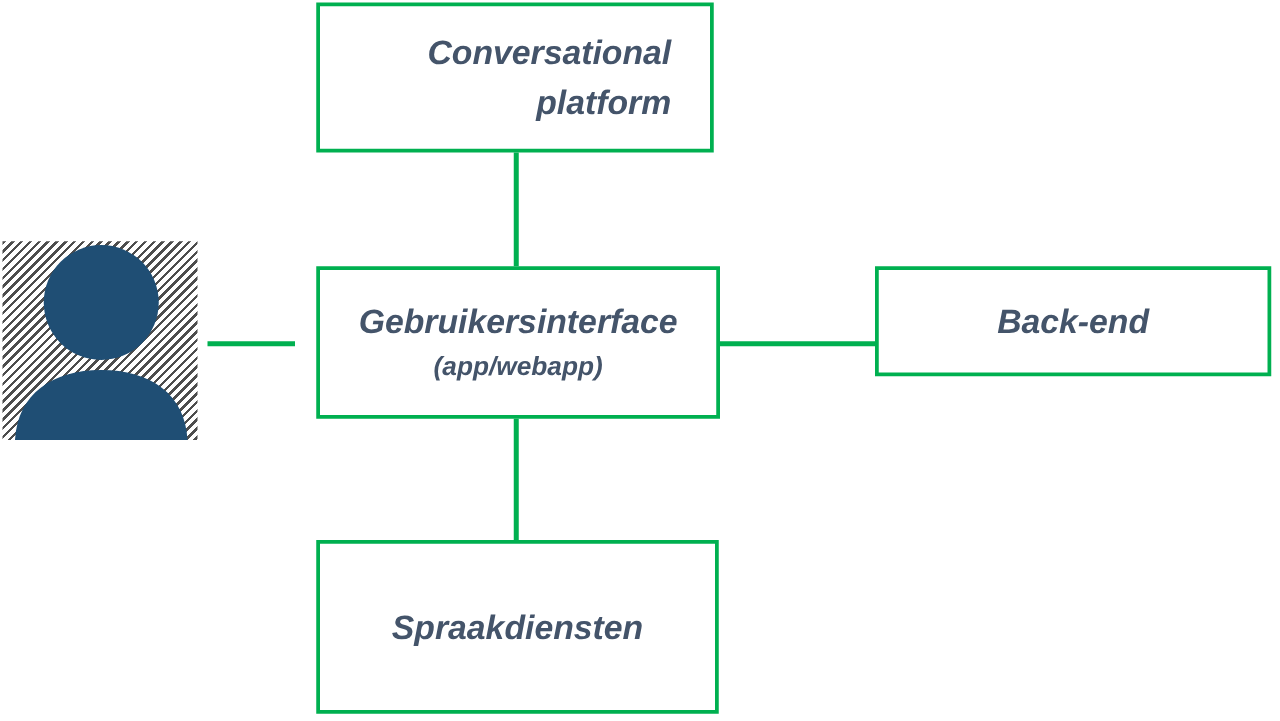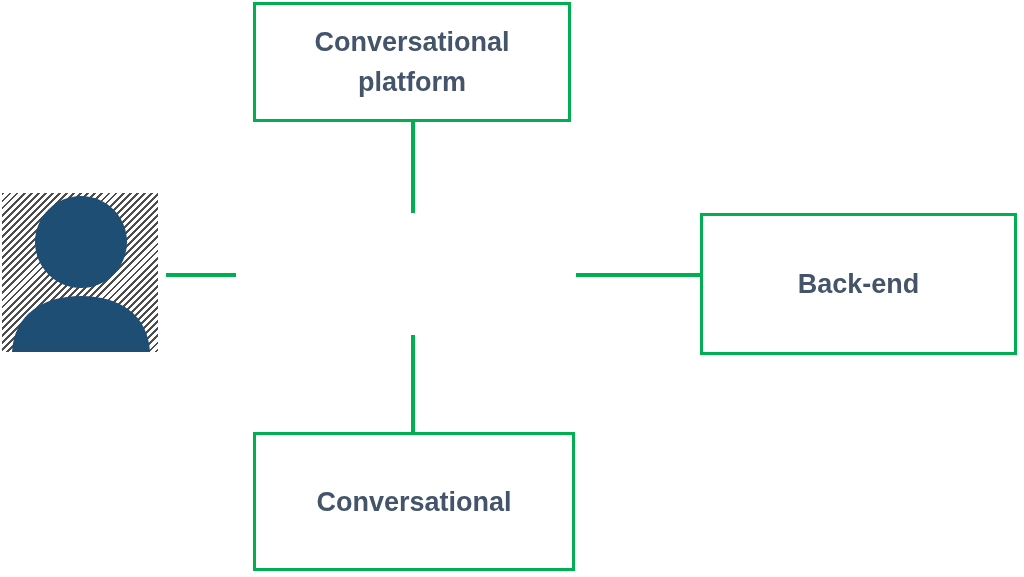--- a/index.html
+++ b/index.html
@@ -15,23 +15,24 @@
     background:var(--background);
     font-family:"Liberation Sans", sans-serif;
     position:relative;overflow:hidden;
   }
   .canvas{position:absolute;left:0;top:0;width:1024px;height:577px;}
   .node{
     position:absolute;
     border:3px solid var(--accent-green);
     box-sizing:border-box;
     display:flex;flex-direction:column;align-items:center;justify-content:center;
-    text-align:center;
+    text-align:right;
     color:var(--text);
     background:transparent;
+    font-style:italic;
   }
   .title{
     font-size:27px;font-weight:700;line-height:40px;
   }
   .subtitle{
     font-size:21px;font-weight:700;line-height:34px;
   }
   .connector{position:absolute;background:var(--accent-green);}
   .person-wrap{
     position:absolute;left:2px;top:193px;width:156px;height:159px;
@@ -56,22 +57,26 @@
 
   <div class="connector" style="left:166px;top:273px;width:70px;height:4px;"></div>
   <div class="connector" style="left:411px;top:122px;width:4px;height:91px;"></div>
   <div class="connector" style="left:576px;top:273px;width:124px;height:4px;"></div>
   <div class="connector" style="left:411px;top:335px;width:4px;height:97px;"></div>
 
   <div class="node" style="left:253px;top:2px;width:318px;height:120px;">
     <div class="title" style="max-width:250px;">Conversational platform</div>
   </div>
 
+  <div class="node" style="left:253px;top:213px;width:323px;height:122px;">
+    <div class="title">Gebruikersinterface</div>
+    <div class="subtitle">(app/webapp)</div>
+  </div>
 
-  <div class="node" style="left:700px;top:213px;width:317px;height:142px;">
+  <div class="node" style="left:700px;top:213px;width:317px;height:88px;">
     <div class="title">Back-end</div>
   </div>
 
   <div class="node" style="left:253px;top:432px;width:322px;height:139px;">
-    <div class="title">Conversational</div>
+    <div class="title">Spraakdiensten</div>
   </div>
 
 </div>
 
 </body></html>

